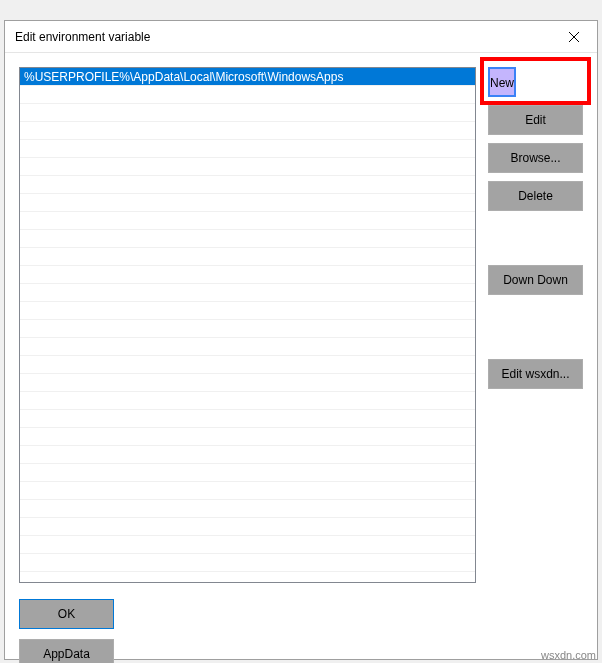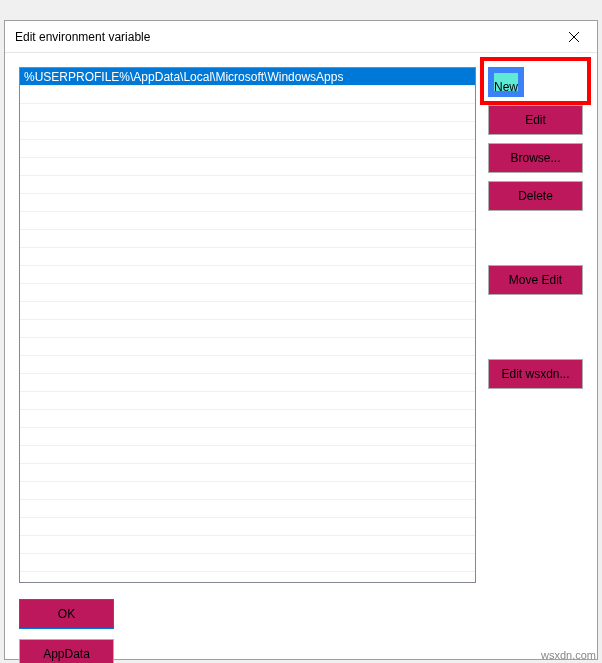--- a/index.html
+++ b/index.html
@@ -72,30 +72,30 @@
       color: #ffffff;
     }
     .side-buttons {
       width: 95px;
       display: flex;
       flex-direction: column;
       gap: 8px;
     }
     .btn {
       height: 30px;
-      background: #be185d;
+      background: #a3a3a3;
       border: 1px solid #adadad;
       cursor: pointer;
       text-align: center;
       line-height: 28px;
       padding: 0;
     }
     .btn.highlighted {
-      background: #5eead4;
-      border: 6px solid #3b82f6;
+      background: #c4b5fd;
+      border: 2px solid #3b82f6;
     }
     .btn.default-btn {
       border: 1px solid #0078d7;
     }
     .highlight-box {
       position: absolute;
       border: 4px solid #ff0000;
       pointer-events: none;
     }
     .gap-large { height: 38px; }
@@ -169,21 +169,21 @@
 
     <div class="side-buttons">
       <div style="position:relative;">
         <button class="btn highlighted" id="new-btn">New</button>
         <div class="highlight-box" style="left:-8px;top:-10px;width:111px;height:48px;"></div>
       </div>
       <button class="btn">Edit</button>
       <button class="btn">Browse...</button>
       <button class="btn">Delete</button>
       <div class="gap-large"></div>
-      <button class="btn">Move Edit</button>
+      <button class="btn">Down Down</button>
       <div class="gap-xlarge"></div>
       <button class="btn">Edit wsxdn...</button>
     </div>
 
   </div>
 
   <div class="footer">
     <button class="btn default-btn">OK</button>
     <button class="btn">AppData</button>
   </div>

